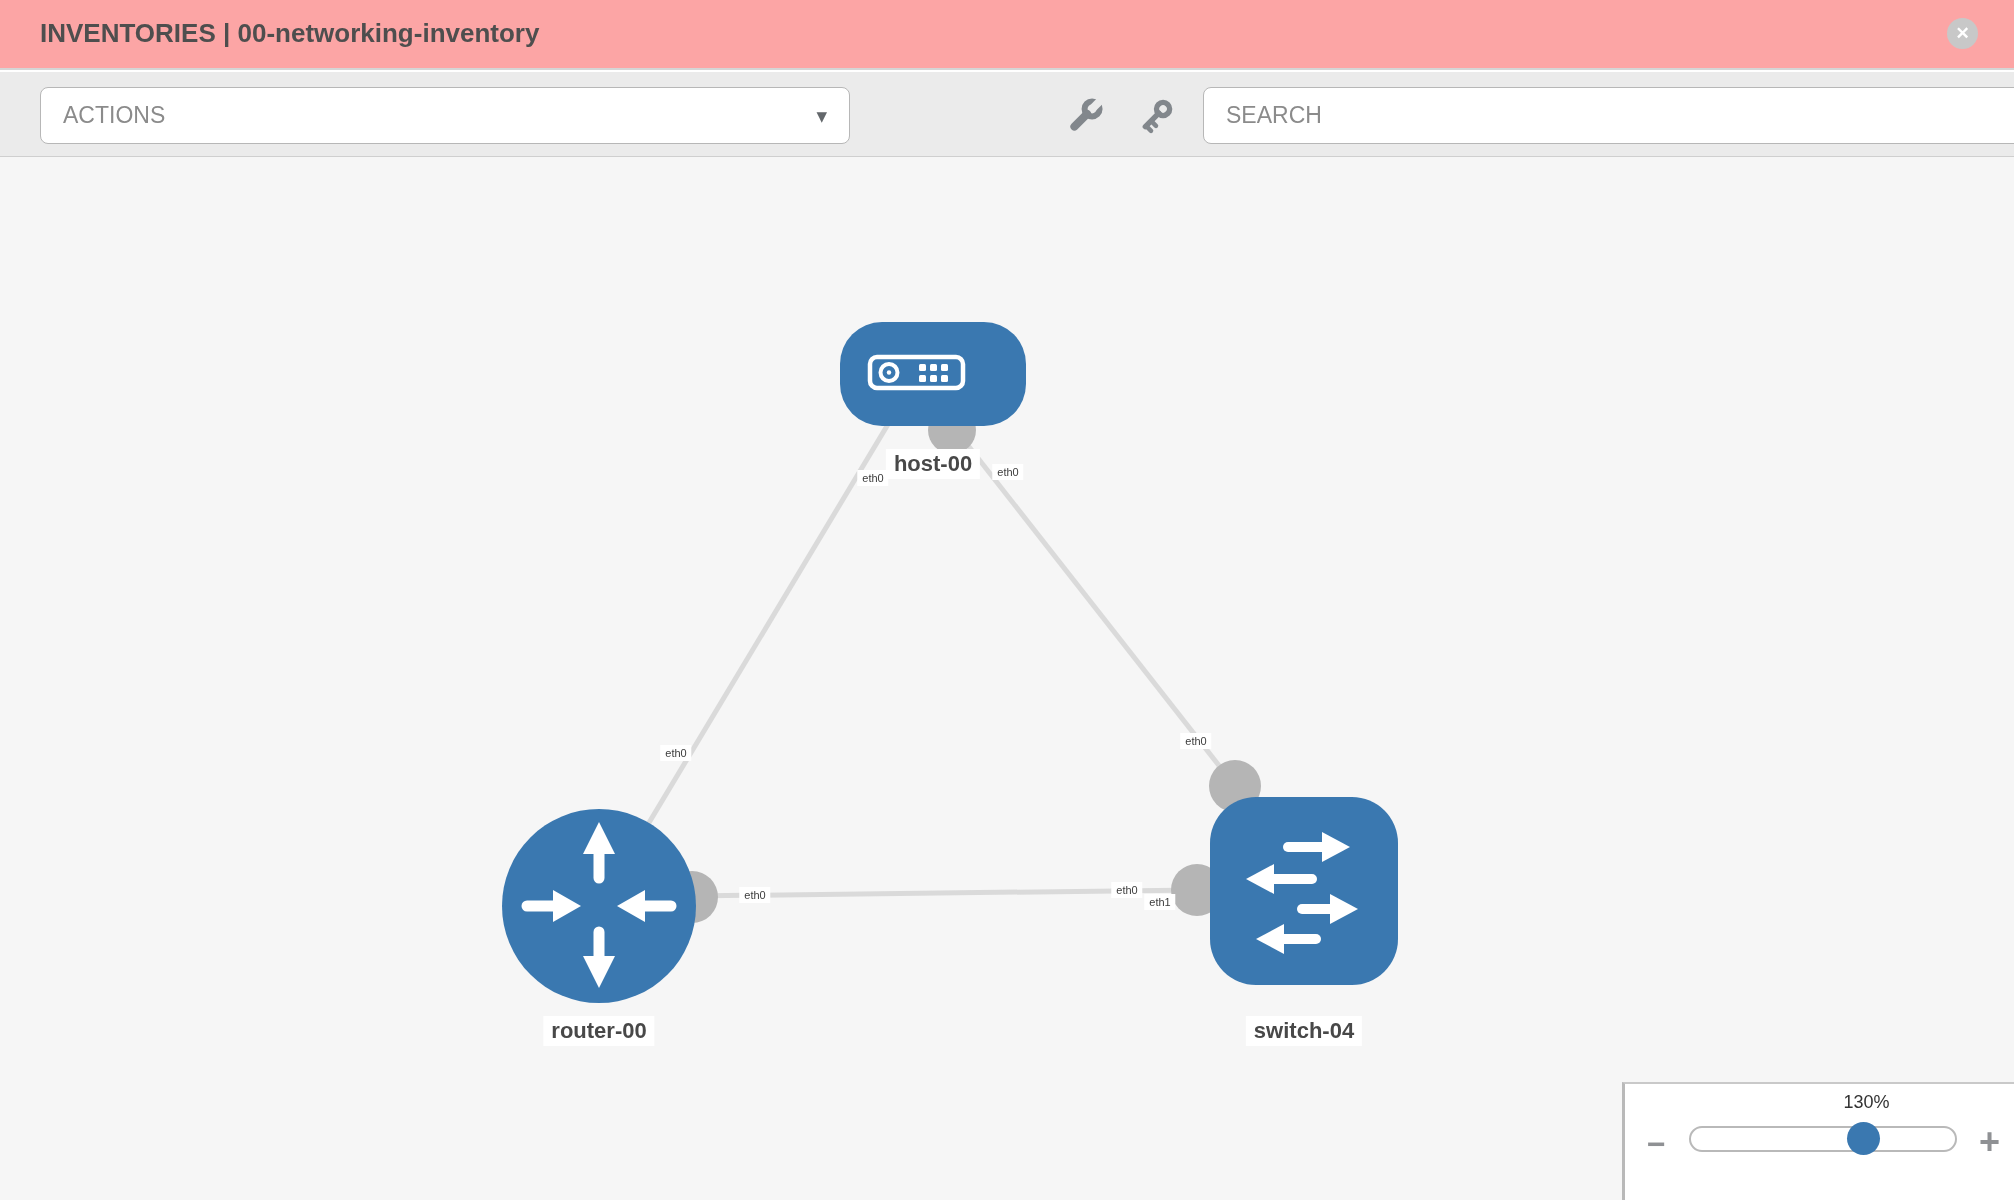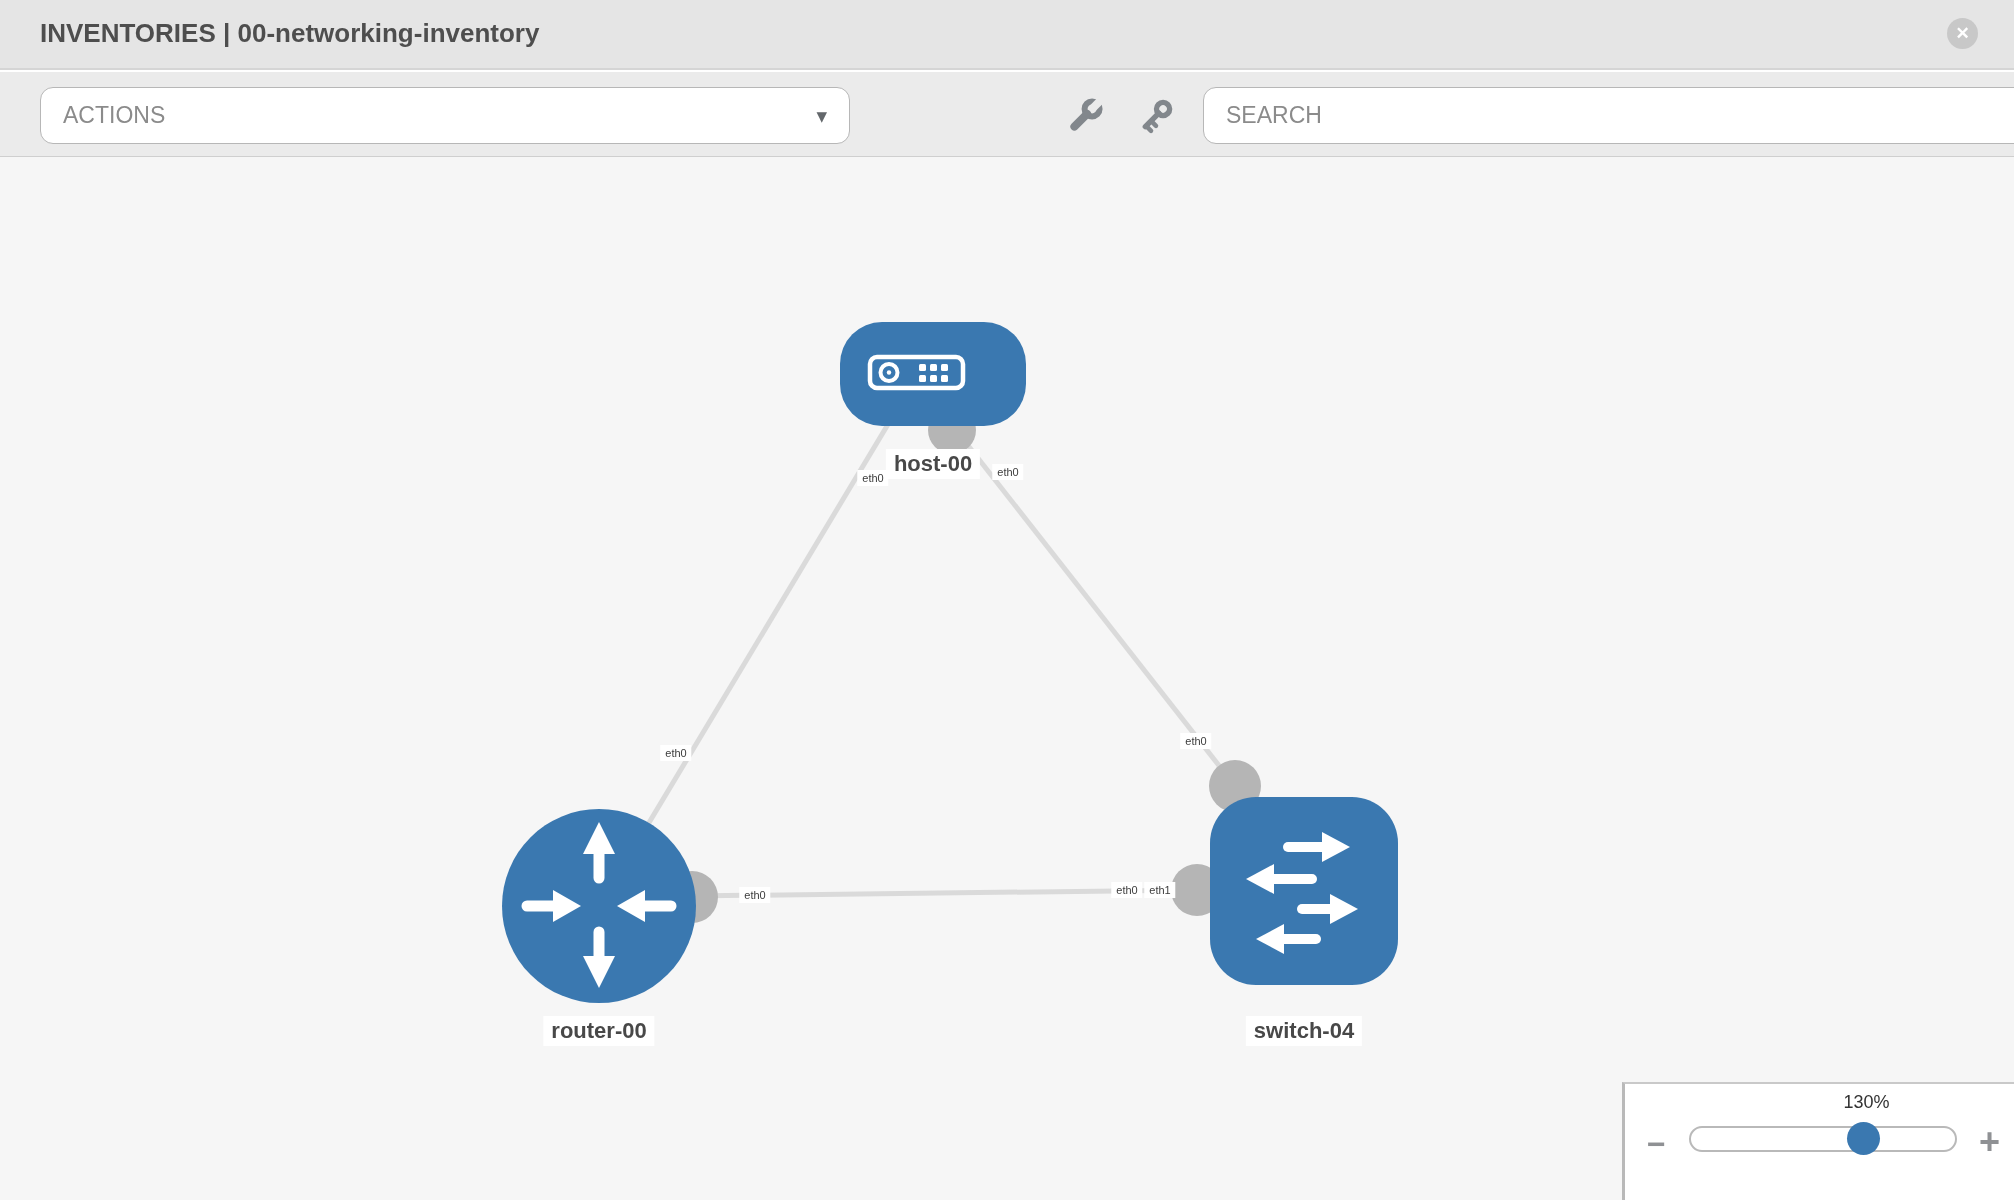--- a/index.html
+++ b/index.html
@@ -2,40 +2,40 @@
 <html><head>
 <meta charset="utf-8">
 <style>
   html,body{margin:0;padding:0;}
   body{
     width:2014px;height:1200px;position:relative;overflow:hidden;
     font-family:"Liberation Sans", sans-serif;background:#ffffff;
   }
   
   .header{
-    position:absolute;left:0;top:0;width:2014px;height:70px;background:#e5e5e5;
+    position:absolute;left:0;top:0;width:2014px;height:70px;background:#fca5a5;
     border-bottom:2px solid #d5d5d5;box-sizing:border-box;
   }
   .header-title{
     position:absolute;left:40px;top:18px;font-size:26px;font-weight:700;color:#4e4e4e;
     letter-spacing:0;
   }
   .close-btn{
     position:absolute;left:1947px;top:18px;width:31px;height:31px;border-radius:50%;
     background:#c8c8c8;color:#ffffff;font-size:17px;font-weight:700;
     display:flex;align-items:center;justify-content:center;cursor:pointer;line-height:1;
   }
   
   .toolbar{
     position:absolute;left:0;top:72px;width:2014px;height:85px;background:#ebebeb;
     border-bottom:1px solid #cfcfcf;box-sizing:border-box;
   }
   .dropdown{
     position:absolute;top:15px;height:57px;background:#ffffff;border:1px solid #b7b7b7;
-    border-radius:13px;box-sizing:border-box;display:flex;align-items:center;
+    border-radius:8px;box-sizing:border-box;display:flex;align-items:center;
     padding:0 22px;color:#8b8b8b;font-size:23px;cursor:pointer;
   }
   .dropdown .caret{
     position:absolute;right:22px;top:50%;transform:translateY(-50%);
     color:#63676b;font-size:21px;
   }
   .dd-actions{left:40px;width:810px;}
   .dd-search{left:1203px;width:925px;}
   .tool-icon{position:absolute;top:24px;width:40px;height:40px;cursor:pointer;}
   .tool-icon.wrench{left:1065px;}
@@ -47,21 +47,21 @@
   .topo-svg{position:absolute;left:0;top:0;z-index:1;}
   
   .labels{position:absolute;left:0;top:0;width:2014px;height:1200px;z-index:5;pointer-events:none;}
   .chip,.node-label{
     position:absolute;transform:translate(-50%,-50%);background:#ffffff;
     white-space:nowrap;color:#3c3c3c;
   }
   .chip{font-size:11px;padding:2px 5px;}
   .node-label{font-size:22px;padding:2px 8px;color:#484848;font-weight:bold;}
   .chip-under{z-index:4;}
-  .chip-over{z-index:6;}
+  .chip-over{z-index:6;margin-top:12px;}
   
   .zoom-panel{
     position:absolute;left:1622px;top:1082px;width:392px;height:118px;background:#ffffff;
     border-left:3px solid #b9b9b9;border-top:2px solid #c9c9c9;box-sizing:border-box;z-index:10;
   }
   .zoom-value{
     position:absolute;left:0;top:8px;width:100%;text-align:center;
     font-size:18px;color:#333333;padding-left:47px;
   }
   .zoom-minus,.zoom-plus{

